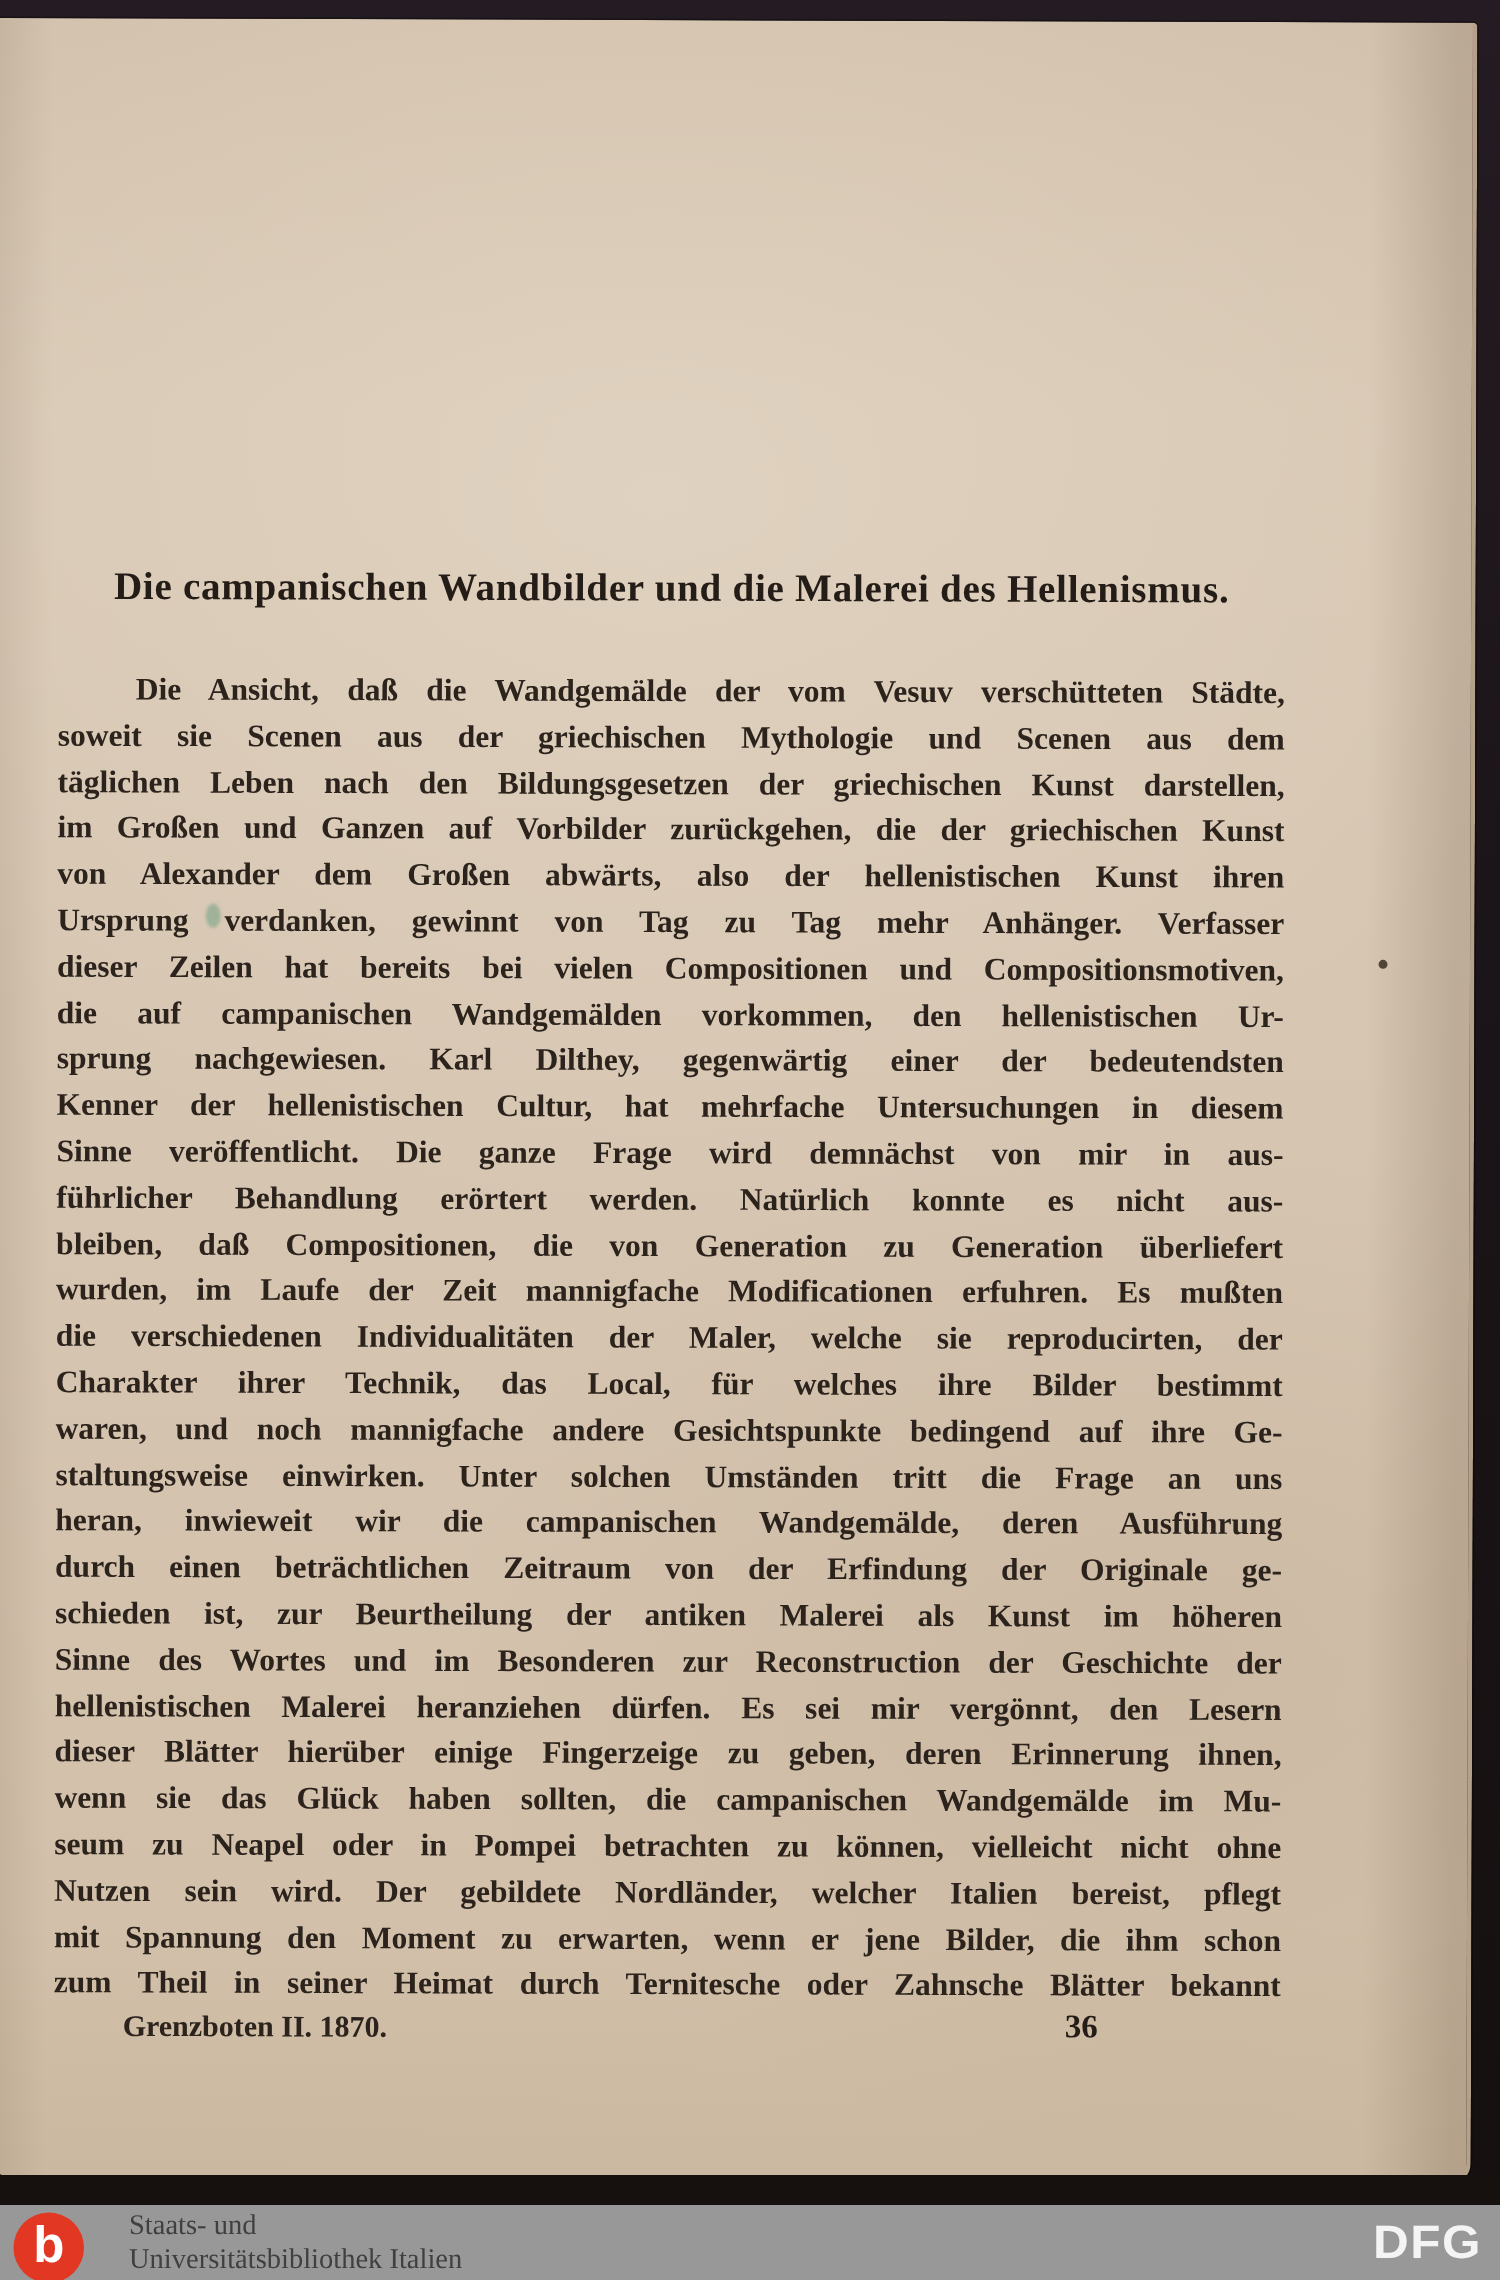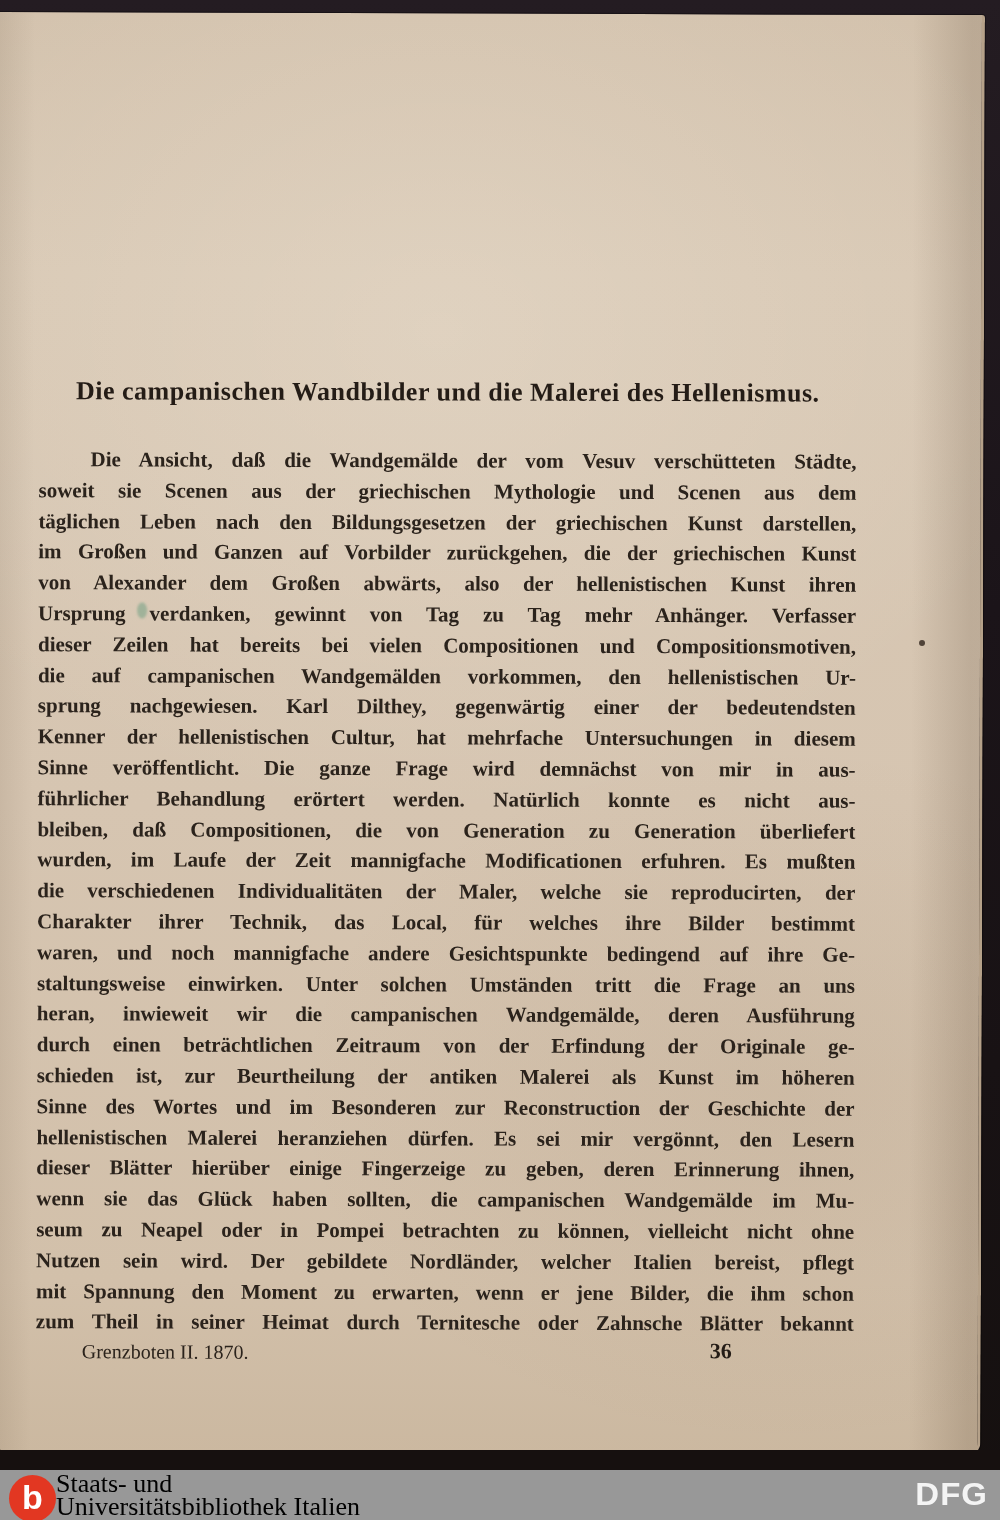--- a/index.html
+++ b/index.html
@@ -66,21 +66,21 @@
     white-space: nowrap;
   }
   .body-text .text-line.first-line {
     text-indent: 52px;
   }
   .page-footer-left {
     position: absolute;
     left: 90px;
     top: 1328px;
     font-size: 20px;
-    font-weight: normal;
+    font-weight: bold;
     color: #2b231c;
   }
   .page-number {
     position: absolute;
     left: 718px;
     top: 1324px;
     font-size: 22px;
     font-weight: bold;
     color: #241c16;
     font-family: Liberation Serif, serif;
@@ -141,23 +141,23 @@
   }
   .library-logo .logo-letter {
     color: #ffffff;
     font-family: "Liberation Sans", sans-serif;
     font-weight: bold;
     font-size: 34px;
     line-height: 1;
     margin-top: -3px;
   }
   .library-name {
-    margin-left: 0;
-    color: #000000;
-    font-size: 26px;
+    margin-left: 30px;
+    color: #404040;
+    font-size: 19px;
     line-height: 23px;
   }
   .dfg-logo {
     margin-left: auto;
     margin-right: 12px;
     color: #f4f4f4;
     font-family: "Liberation Sans", sans-serif;
     font-weight: bold;
     font-size: 33px;
     letter-spacing: 1px;

